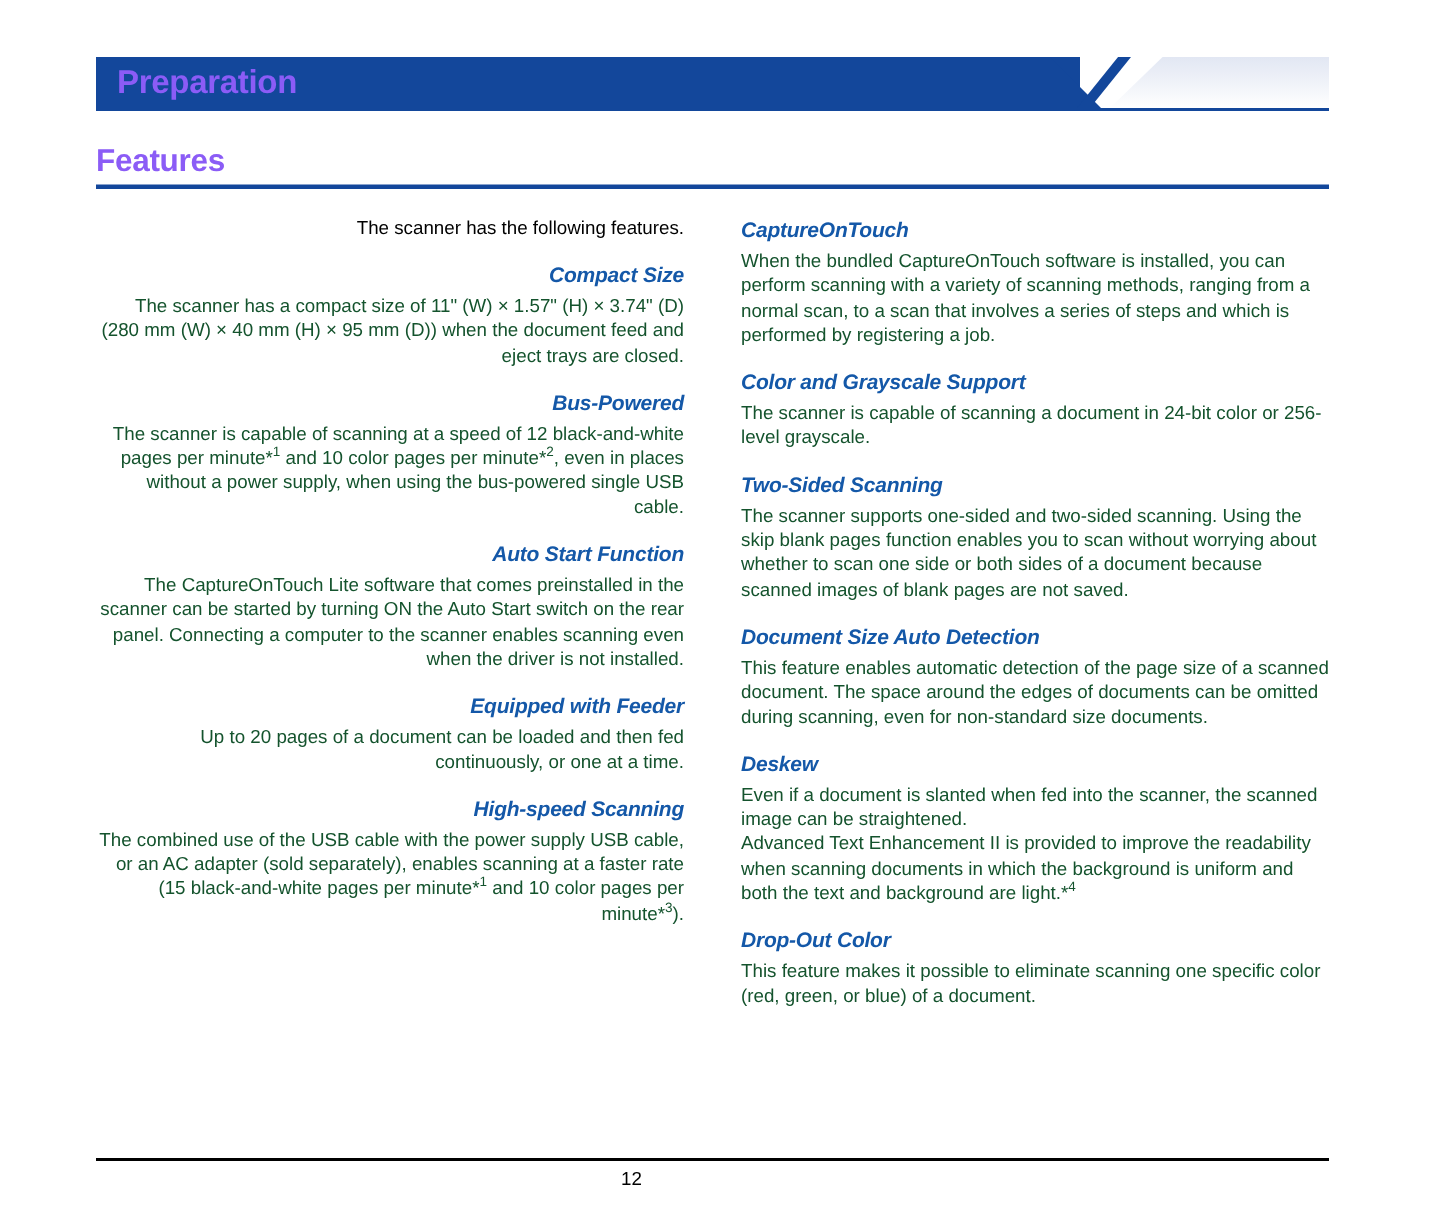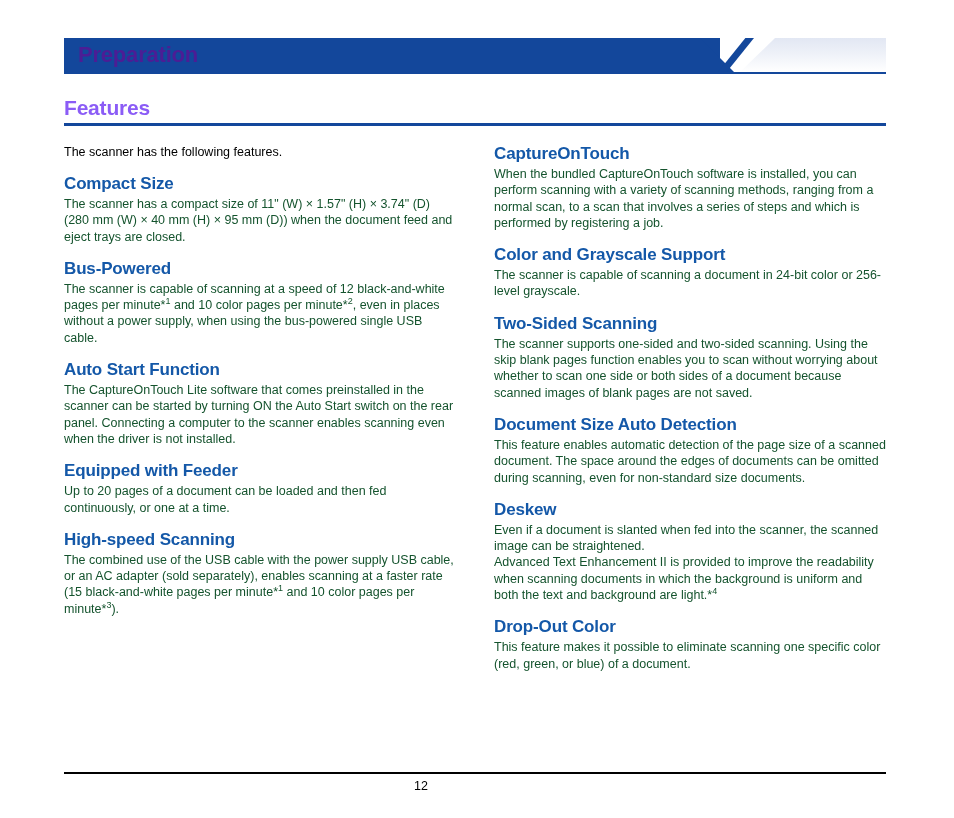--- a/index.html
+++ b/index.html
@@ -77,21 +77,21 @@
     width: 822px;
     height: 2px;
     background: #13479B;
   }
   .banner-title {
     position: absolute;
     left: 14px;
     top: 4px;
     font-size: 22px;
     font-weight: bold;
-    color: #4c1d95;
+    color: #8b5cf6;
     letter-spacing: -0.2px;
     line-height: 26px;
     white-space: nowrap;
   }
 
   
   .features-head {
     position: absolute;
     left: 64px;
     top: 96px;
@@ -119,37 +119,38 @@
     position: absolute;
     left: 64px;
     top: 144px;
     width: 822px;
   }
   .col {
     position: absolute;
     top: 0;
     width: 392px;
   }
-  .col-left  { left: 0; }
+  .col-left  { left: 0; text-align: right; }
   .col-right { left: 430px; }
 
   .intro {
     margin: 0 0 4px 0;
     font-size: 12.5px;
     line-height: 16px;
     color: #000;
   }
 
   h2.sec {
     margin: 14px 0 3px 0;
-    font-size: 17px;
+    font-size: 14px;
     font-weight: bold;
     color: #1458A8;
     letter-spacing: -0.15px;
     line-height: 19px;
+    font-style: italic;
   }
   .col-right h2.sec:first-child,
   .col-left h2.sec:first-of-type { }
   .col-right > h2.sec:first-child { margin-top: 0; }
 
   p.body {
     margin: 0;
     font-size: 12.5px;
     line-height: 16.3px;
     color: #14532d;

